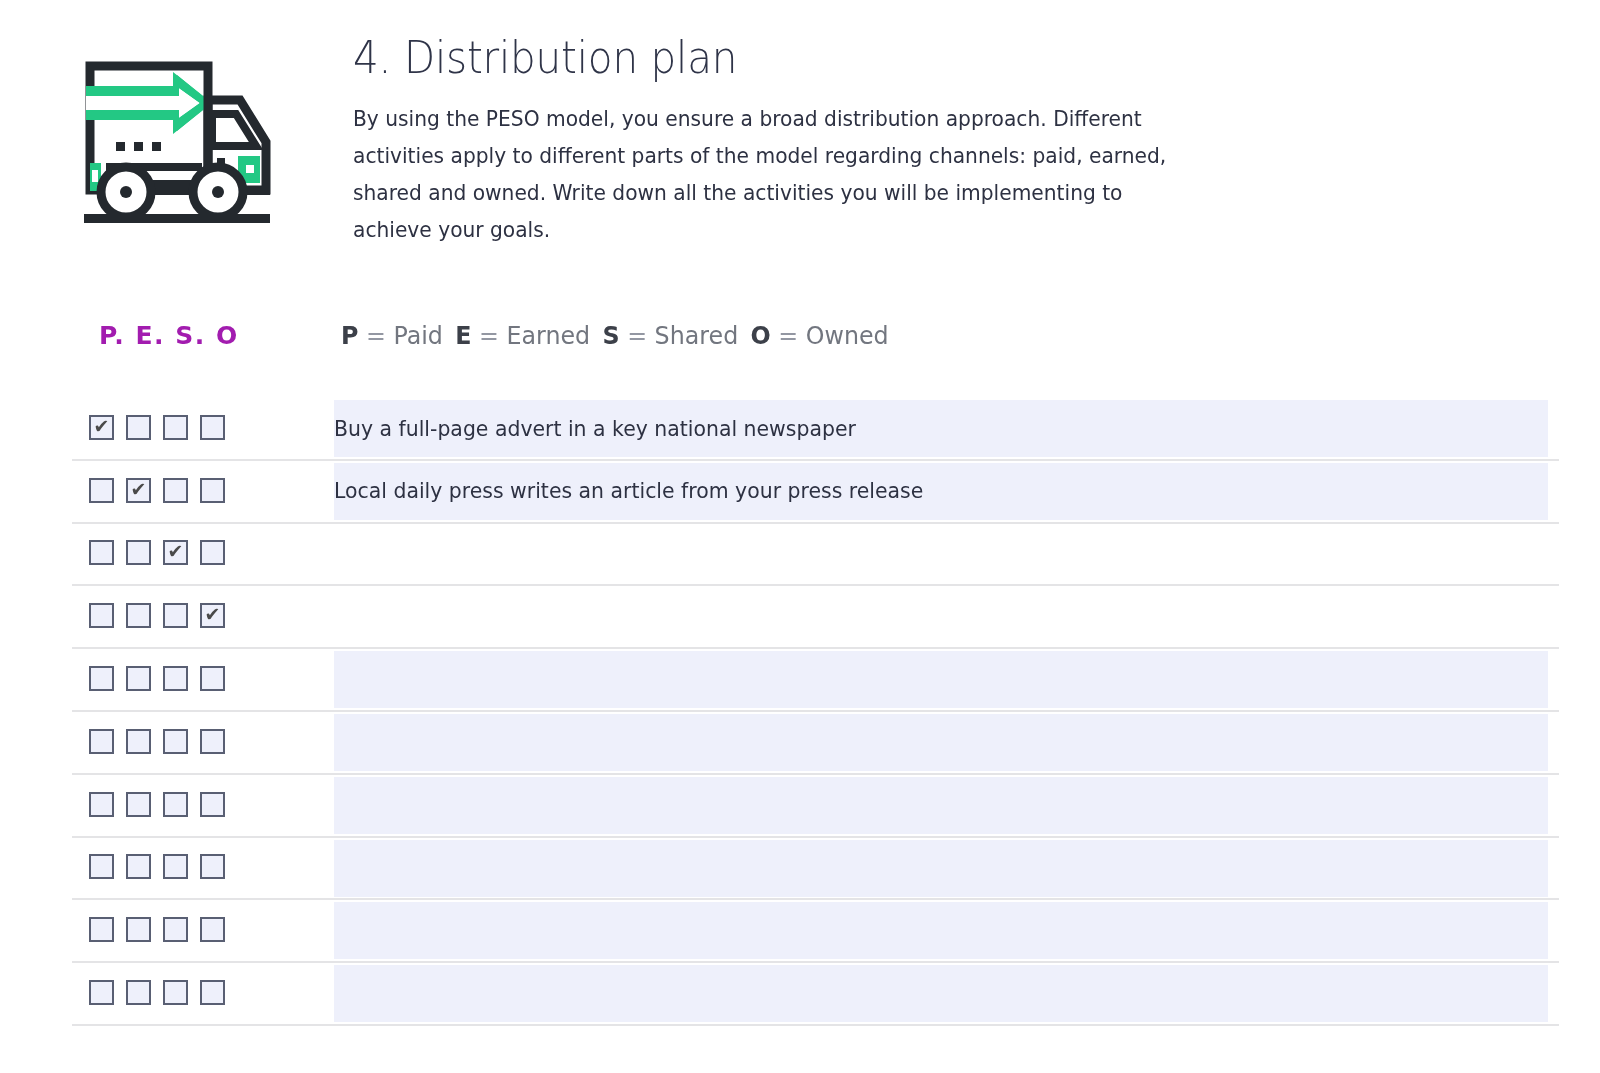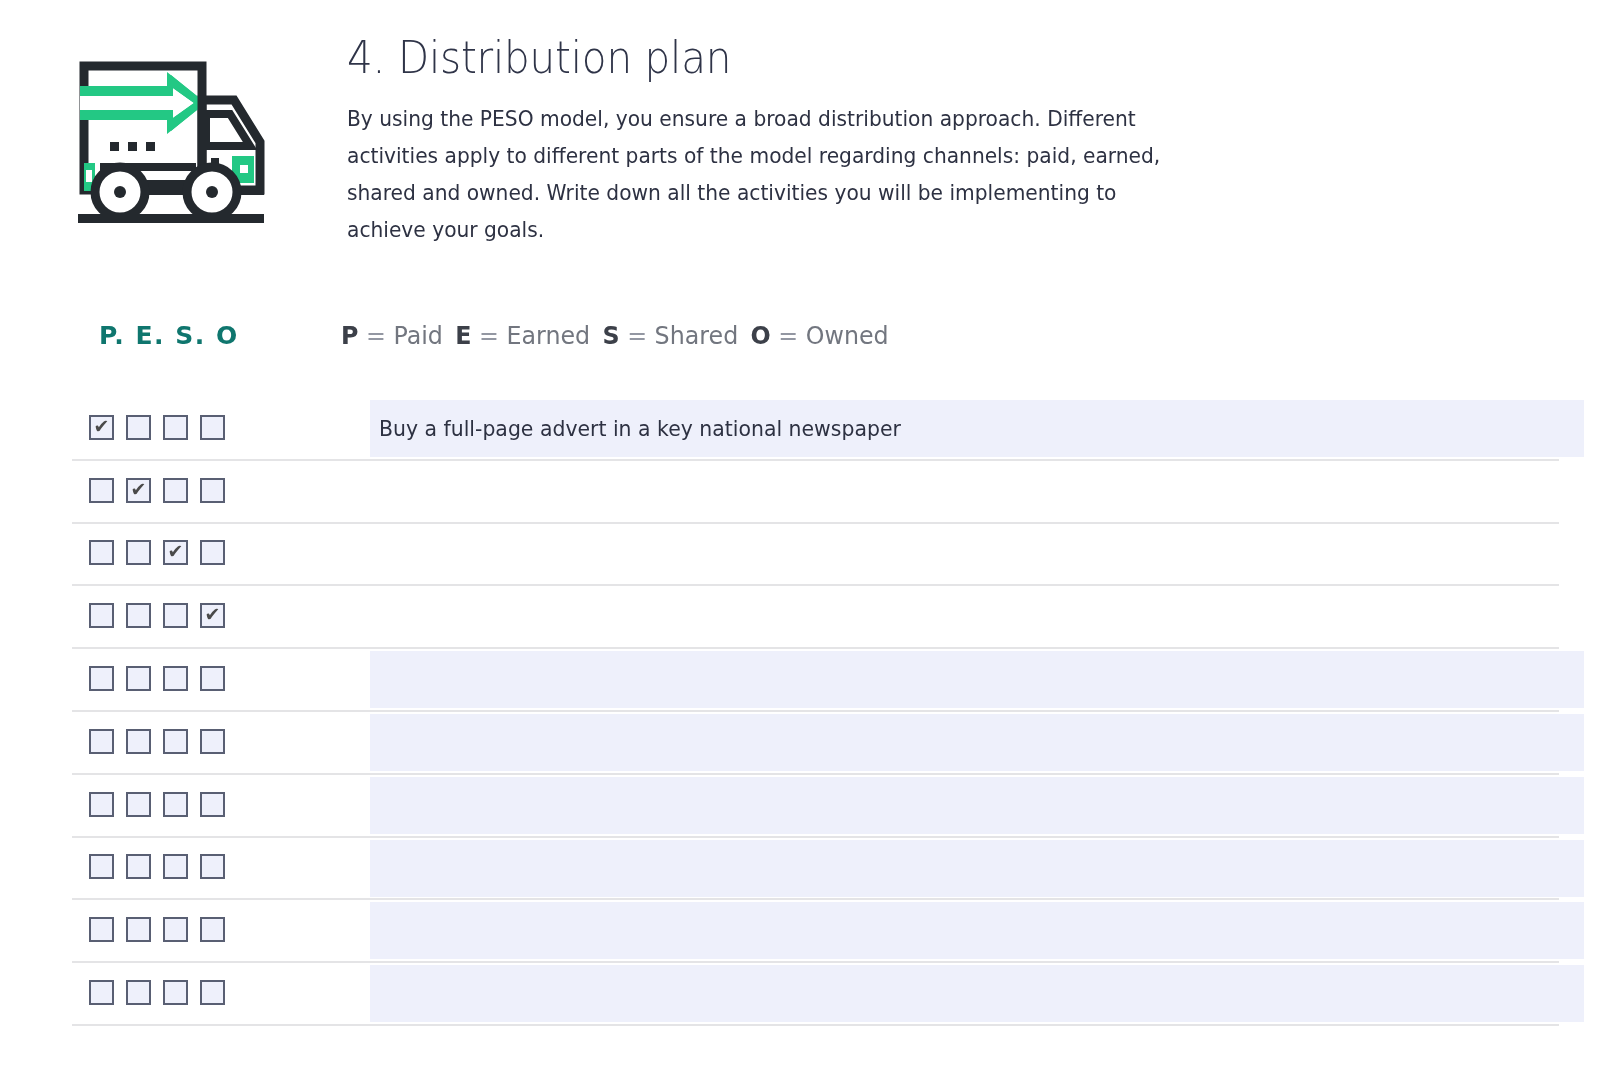--- a/index.html
+++ b/index.html
@@ -11,21 +11,21 @@
     width: 1600px;
     height: 1073px;
     position: relative;
     font-family: "Liberation Sans", "DejaVu Sans", sans-serif;
     overflow: hidden;
   }
 
   
   .header {
     position: absolute;
-    left: 6px; top: 0;
+    left: 12px; top: 0;
     width: 1280px;
     height: 290px;
   }
   .truck-icon {
     position: absolute;
     left: 68px;
     top: 58px;
     width: 200px;
     height: 170px;
   }
@@ -68,21 +68,21 @@
     height: 46px;
   }
   .legend-peso {
     position: absolute;
     left: 99px;
     top: 0;
     font-family: "DejaVu Sans", sans-serif;
     font-weight: 700;
     font-size: 25px;
     line-height: 40px;
-    color: #0f766e;
+    color: #a21caf;
     letter-spacing: 1.5px;
   }
   .legend-keys {
     position: absolute;
     left: 341px;
     top: 0;
     font-family: "DejaVu Sans", sans-serif;
     font-size: 25px;
     line-height: 40px;
     color: #7e828e;
@@ -156,22 +156,20 @@
   .field {
     position: absolute;
     left: 334px;
     top: 4px;
     width: 1214px;
     height: 57px;
     background: #eef0fb;
     display: flex;
     align-items: center;
     box-sizing: border-box;
-    padding-left: 9px;
-    margin-left: 36px;
   }
   .field-text {
     font-family: "DejaVu Sans", sans-serif;
     font-size: 21.5px;
     color: #2d3142;
     line-height: 30px;
     transform: scaleX(0.95);
     transform-origin: left center;
     white-space: nowrap;
   }
@@ -246,20 +244,23 @@
     <div class="row">
       <div class="row-sep"></div>
       <div class="checks">
         <div class="cbox"></div>
         <div class="cbox checked">
           <span class="mark">✔</span>
         </div>
         <div class="cbox"></div>
         <div class="cbox"></div>
       </div>
+      <div class="field">
+        <span class="field-text">Local daily press writes an article from your press release</span>
+      </div>
     </div>
     <div class="row">
       <div class="row-sep"></div>
       <div class="checks">
         <div class="cbox"></div>
         <div class="cbox"></div>
         <div class="cbox checked">
           <span class="mark">✔</span>
         </div>
         <div class="cbox"></div>

